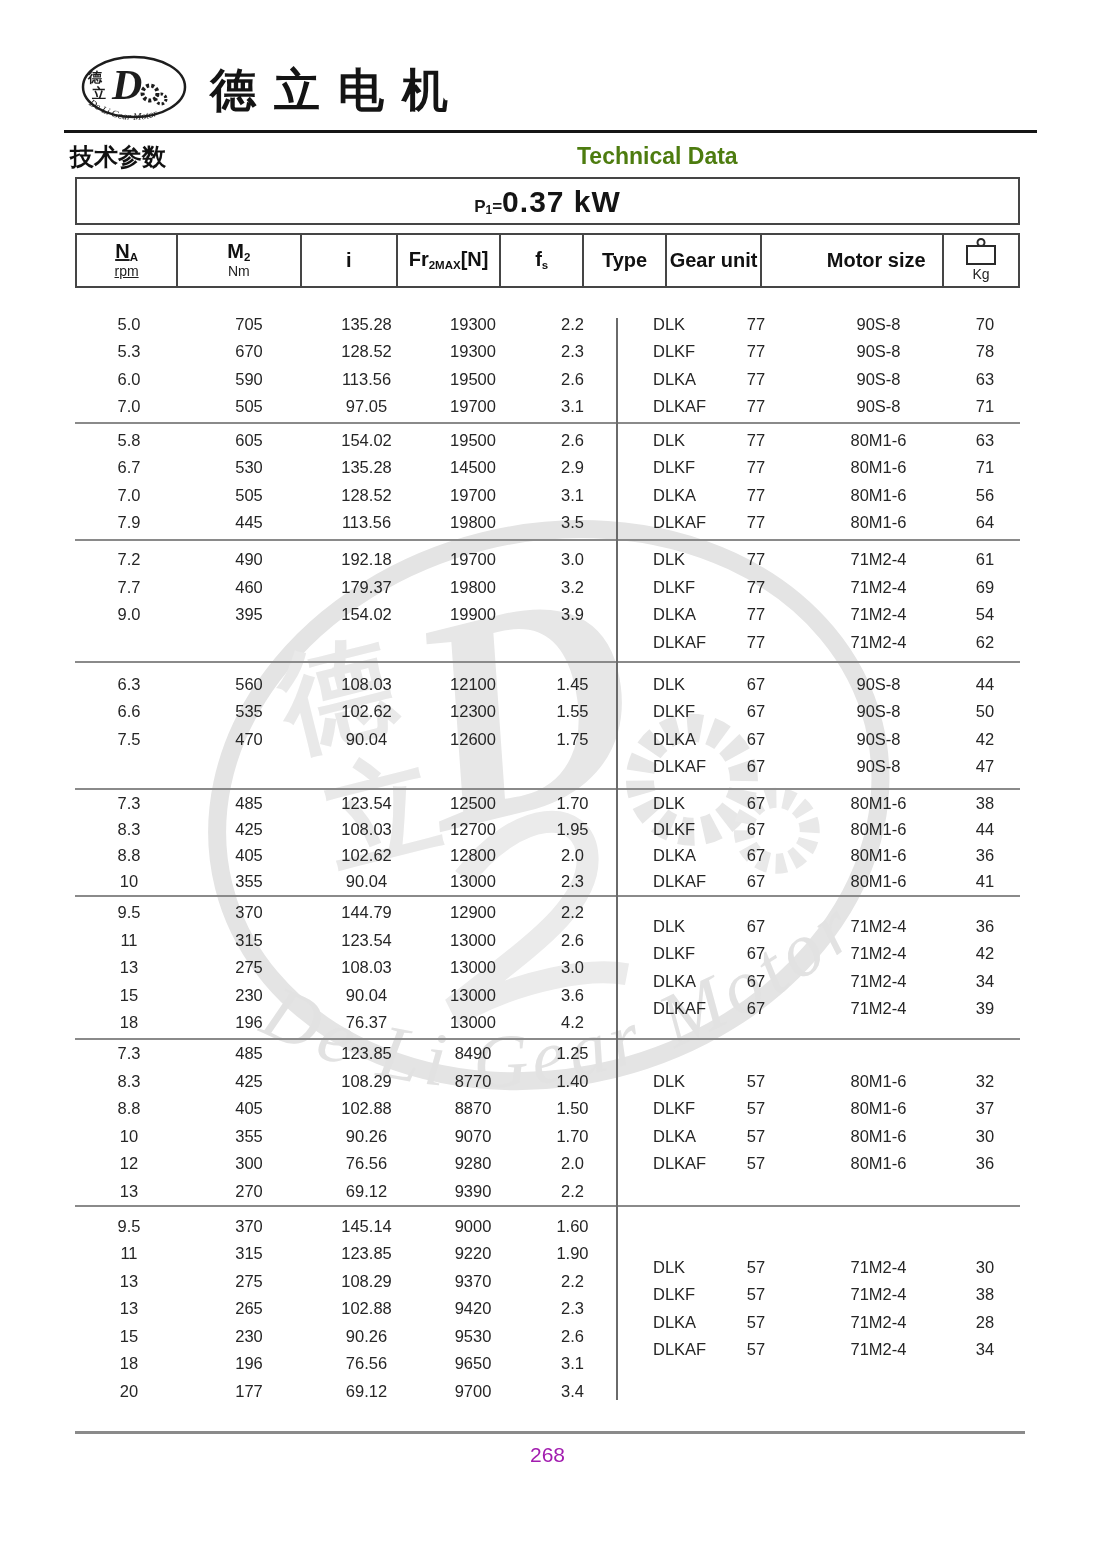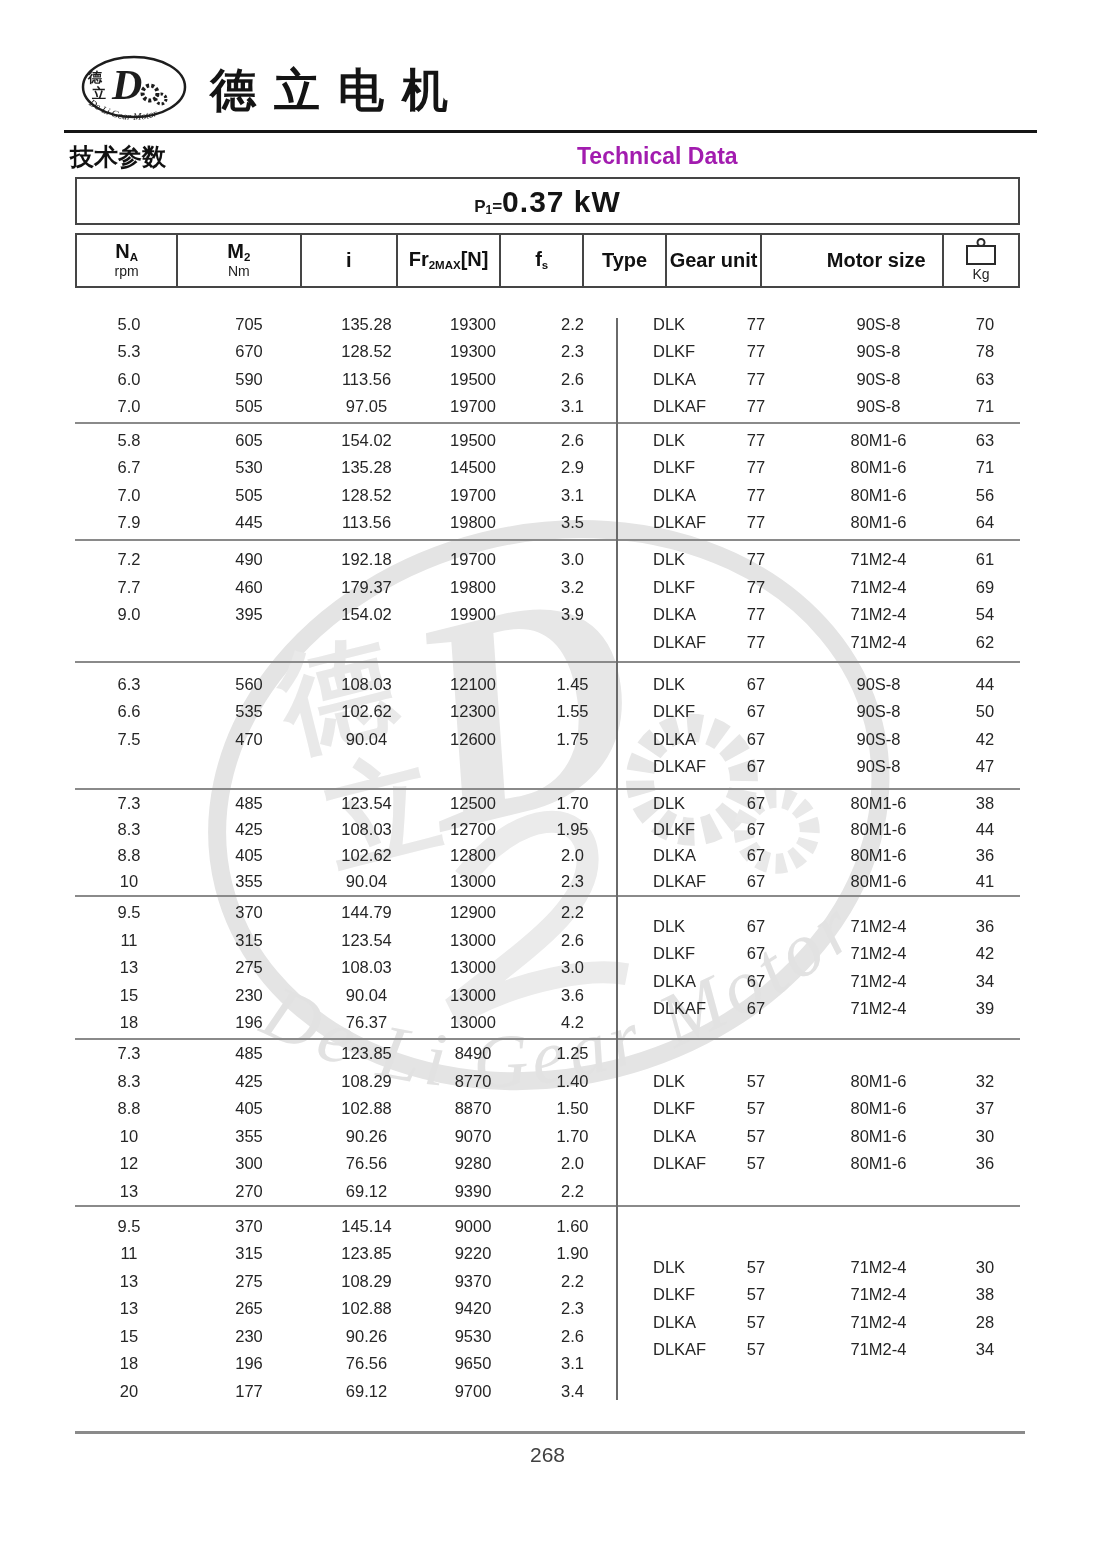--- a/index.html
+++ b/index.html
@@ -8,21 +8,21 @@
 
   
   #watermark{position:absolute;left:120px;top:460px;width:860px;height:720px;z-index:0;}
 
   
   .logo-svg{position:absolute;left:76px;top:52px;width:116px;height:84px;z-index:1;}
   .brand{position:absolute;left:210px;top:60px;z-index:1;font-size:46px;font-weight:bold;
          letter-spacing:18px;font-family:"Liberation Serif","DejaVu Serif",serif;color:#141414;}
   .top-rule{position:absolute;left:64px;top:130px;width:973px;height:3px;background:#151515;z-index:1;}
   .section-cn{position:absolute;left:70px;top:141px;font-size:24px;font-weight:bold;z-index:1;color:#111;}
-  .section-en{position:absolute;left:577px;top:143px;font-size:23px;font-weight:bold;z-index:1;color:#a21caf;}
+  .section-en{position:absolute;left:577px;top:143px;font-size:23px;font-weight:bold;z-index:1;color:#4d7c0f;}
 
   
   .title-box{position:absolute;left:75px;top:177px;width:945px;height:48px;box-sizing:border-box;
              border:2px solid #454545;display:flex;align-items:baseline;justify-content:center;
              padding-top:6px;z-index:1;background:transparent;}
   .tp{font-size:17px;font-weight:bold;color:#181818;}
   .tps{font-size:12px;font-weight:bold;position:relative;top:2px;color:#181818;}
   .tbig{font-size:30px;font-weight:bold;letter-spacing:1px;color:#141414;}
 
   
@@ -48,21 +48,21 @@
   .drow{height:27.5px;flex:0 1 27.5px;min-height:24px;display:flex;align-items:center;
         font-size:16.5px;color:#262626;}
   .cell{text-align:center;box-sizing:border-box;white-space:nowrap;}
   .L0{width:108px;}.L1{width:132px;}.L2{width:103px;}.L3{width:110px;}.L4{width:89px;}
   .R0{width:88px;text-align:left;padding-left:36px;}
   .R1{width:102px;}.R2{width:143px;}.R3{width:70px;}
 
   
   .foot-rule{position:absolute;left:75px;top:1431px;width:950px;height:3px;background:#8a8a8a;z-index:1;}
   .page-num{position:absolute;left:75px;top:1443px;width:945px;text-align:center;font-size:21px;
-            color:#404040;z-index:1;}
+            color:#a21caf;z-index:1;}
 </style>
 </head>
 <body>
 
 <div id="page">
 
   <svg id="watermark" viewBox="0 0 860 720" xmlns="http://www.w3.org/2000/svg" aria-hidden="true">
     <g transform="rotate(-14 430 350)">
       <ellipse cx="430" cy="345" rx="335" ry="272" fill="none" stroke="#e4e4e4" stroke-width="18"></ellipse>
       <text x="195" y="225" font-size="112" font-weight="bold" fill="#e9e9e9">德</text>
@@ -97,21 +97,21 @@
   <div class="section-en">Technical Data</div>
 
   <div class="title-box">
     <span class="tp">P</span>
     <span class="tps">1</span>
     <span class="tp">=</span>
     <span class="tbig">0.37 kW</span>
   </div>
 
   <div id="header-row">
-      <div class="hcell" style="width: 108px;">
+      <div class="hcell" style="width: 108px; text-decoration: underline;">
         <div class="hline1"><span class="hmain">N</span><span class="hsubscript">A</span></div>
         <div class="hline2">rpm</div>
       </div>
       <div class="hcell" style="width: 132px;">
         <div class="hline1"><span class="hmain">M</span><span class="hsubscript">2</span></div>
         <div class="hline2">Nm</div>
       </div>
       <div class="hcell" style="width: 103px;">
         <div class="hline1"><span class="hmain">i</span></div>
       </div>

